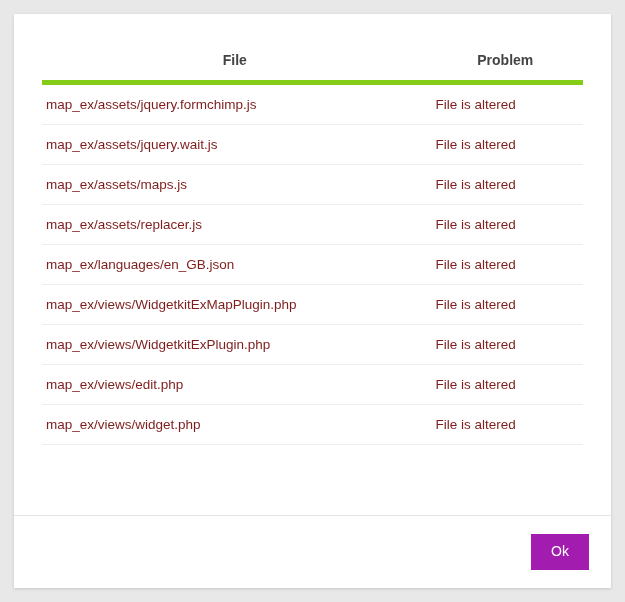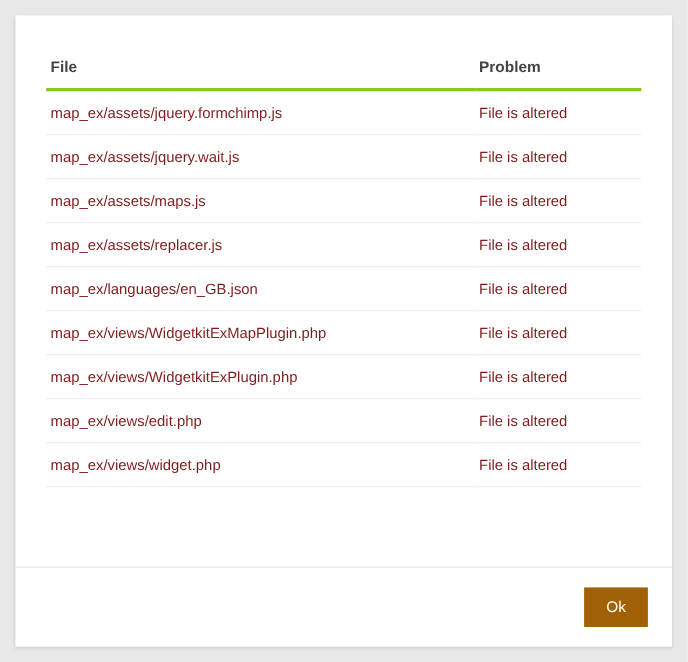--- a/index.html
+++ b/index.html
@@ -28,44 +28,44 @@
   .content {
     flex: 1 1 auto;
     padding: 28px 28px 10px 28px;
     overflow: hidden;
   }
   table {
     width: 100%;
     border-collapse: collapse;
   }
   th {
-    text-align: left;
+    text-align: center;
     font-size: 14px;
     font-weight: 700;
     color: #444;
     padding: 10px 8px 12px 4px;
-    border-bottom: 3px solid #84cc16;
+    border-bottom: 5px solid #84cc16;
   }
   td {
     font-size: 13.5px;
     color: #7f1d1d;
     padding: 12px 8px 12px 4px;
     border-bottom: 1px solid #eee;
     vertical-align: middle;
   }
   .col-file { width: 72%; }
   .col-problem { width: 28%; }
   .footer {
     border-top: 1px solid #e5e5e5;
     padding: 18px 22px;
     display: flex;
     justify-content: flex-end;
   }
   .btn-primary {
-    background: #a16207;
+    background: #a21caf;
     color: #fff;
     border: none;
     font-size: 14px;
     padding: 8px 20px;
     cursor: pointer;
     line-height: 1.4;
     font-family: inherit;
   }
 </style>
 </head>

